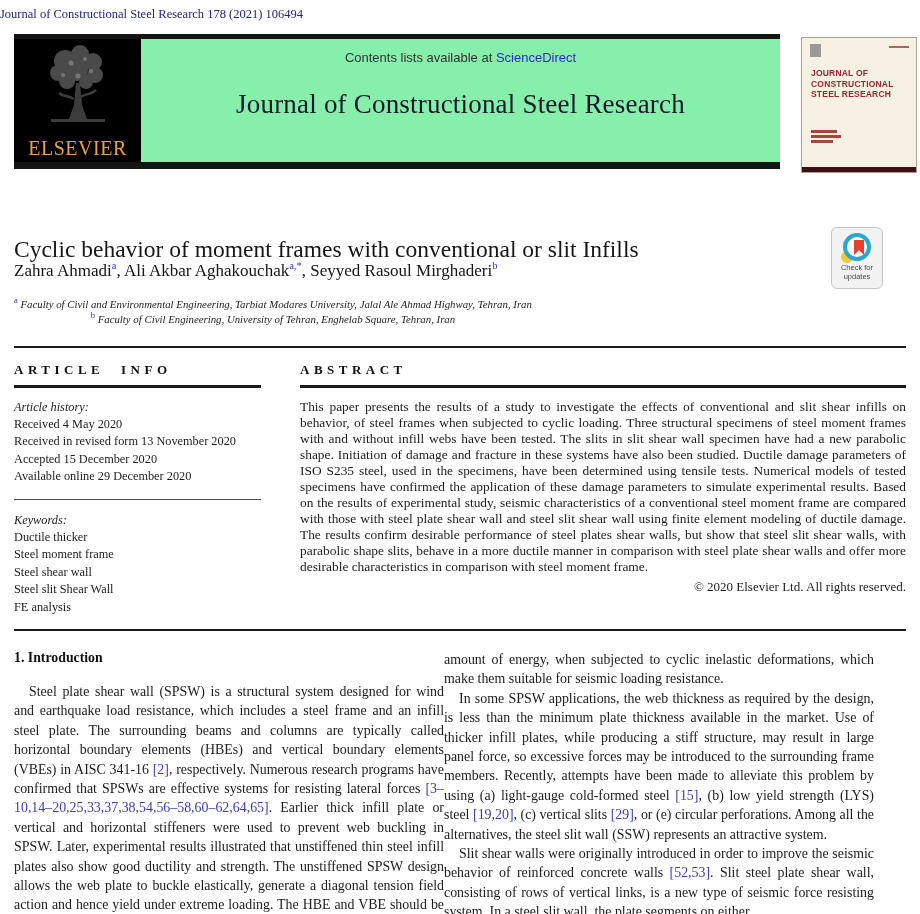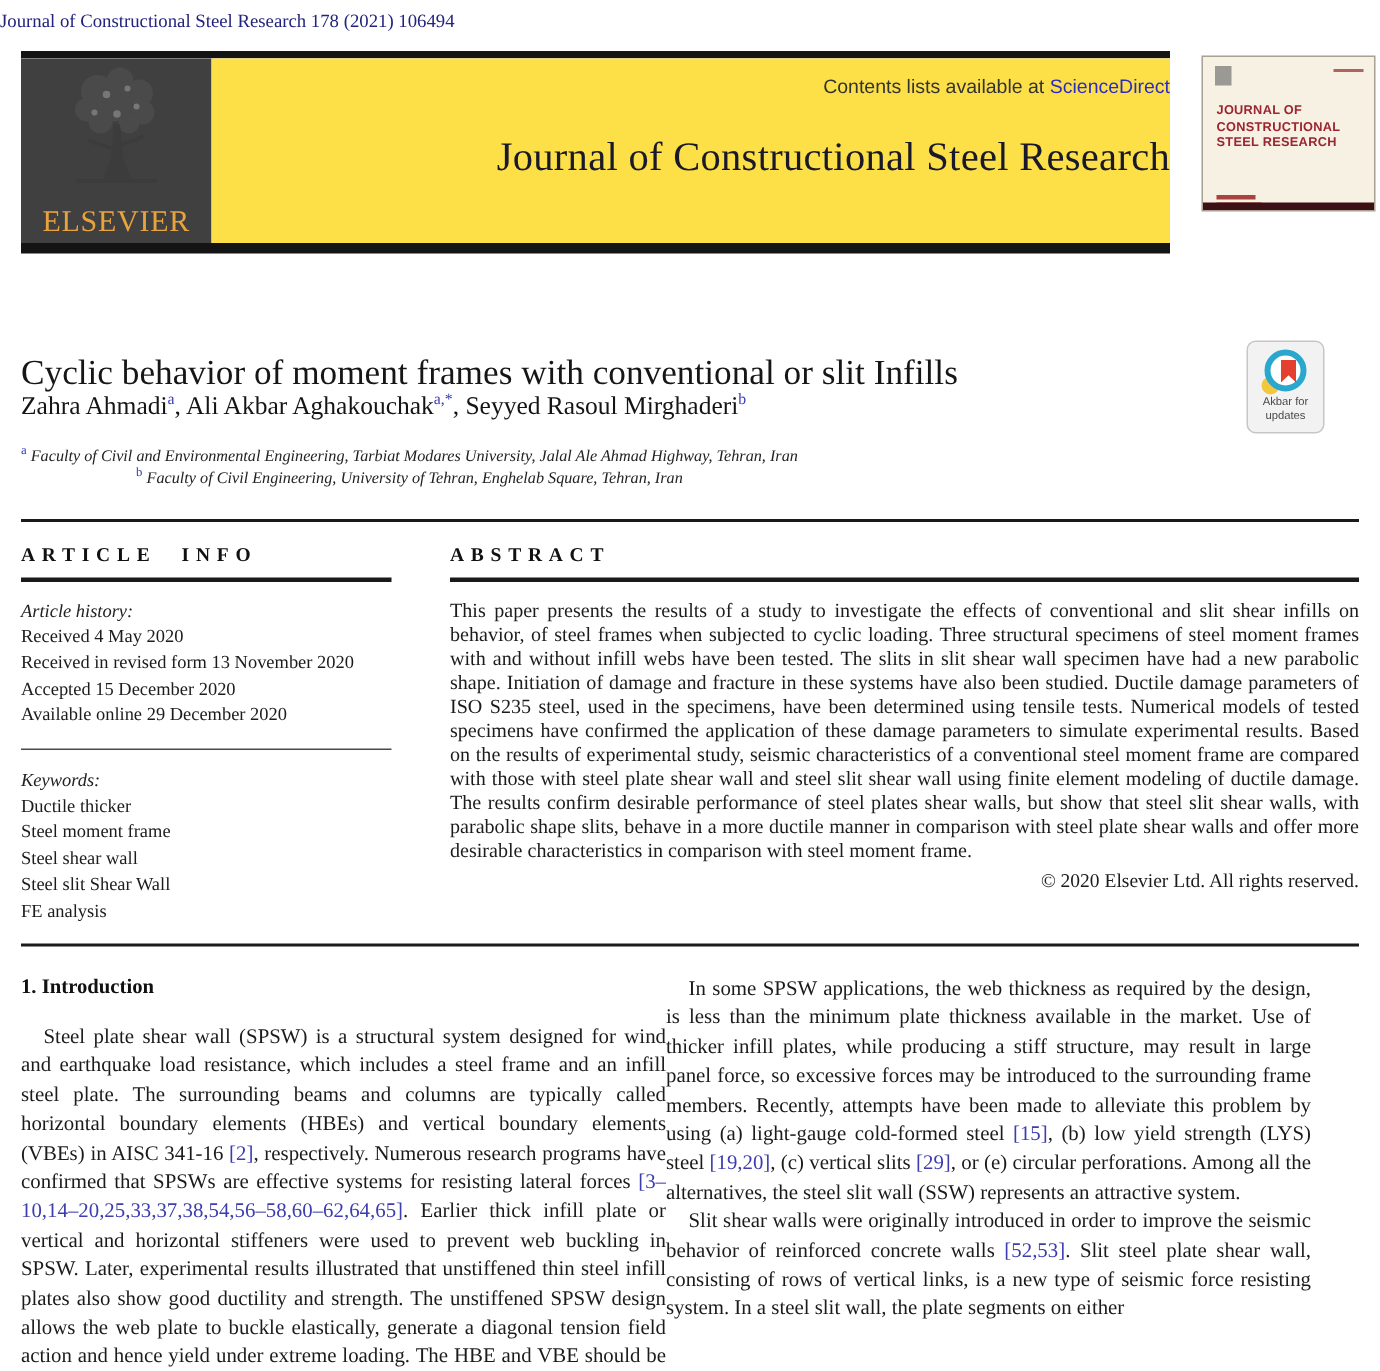--- a/index.html
+++ b/index.html
@@ -14,41 +14,41 @@
   .citation {
     position:absolute; top:7px; left:0; width:100%;
     text-align:left; font-size:12.5px; color:#23237e;
   }
 
   
   .masthead { position:absolute; left:14px; top:34px; width:766px; }
   .bar-top { height:5px; background:#141414; }
   .bar-bottom { height:7px; background:#141414; }
   .mast-body { display:flex; height:123px; background:#ffffff; }
-  .logo-box { width:127px; position:relative; background:#404040; }
+  .logo-box { width:127px; position:relative; background:#000000; }
   .logo-tree { display:block; margin:4px auto 0 auto; }
   .elsevier-label {
     position:absolute; bottom:2px; left:50%; transform:translateX(-50%);
     font-size:20px; color:#e8a33e; letter-spacing:0.5px; white-space:nowrap;
   }
   .banner {
-    flex:1; background:#fde047; position:relative; text-align:right;
+    flex:1; background:#86efac; position:relative; text-align:center;
   }
   .contents-line {
     padding-top:11px; font-family:"Liberation Sans","DejaVu Sans",sans-serif;
     font-size:13px; color:#333333;
   }
   .sciencedirect-link { color:#2b2bc4; text-decoration:none; cursor:pointer; }
   .banner-title {
     margin-top:24px; font-size:27px; color:#19192b; letter-spacing:0.2px;
   }
 
   
   .cover {
-    position:absolute; left:801px; top:37px; width:116px; height:104px;
+    position:absolute; left:801px; top:37px; width:116px; height:136px;
     background:#f6f1e2; border:1px solid #a9a294; overflow:hidden;
   }
   .cover-logo { position:absolute; left:8px; top:6px; width:11px; height:13px;
     background:#8a8a86; opacity:0.85; }
   .cover-issn { position:absolute; right:7px; top:8px; width:20px; height:2px;
     background:#b0635f; }
   .cover-title {
     position:absolute; left:9px; top:30px;
     font-family:"Liberation Sans","DejaVu Sans",sans-serif;
     font-weight:bold; font-size:8.5px; line-height:10.5px; color:#9b2531;
@@ -187,21 +187,21 @@
   <h1 class="article-title">Cyclic behavior of moment frames with conventional or slit Infills</h1>
 
   <div class="updates-badge">
     <div class="badge-circle-wrap">
       <div class="badge-yellow"></div>
       <div class="badge-circle">
         <div class="badge-bookmark"></div>
       </div>
     </div>
     <div class="badge-text">
-      <div>Akbar for</div>
+      <div>Check for</div>
       <div>updates</div>
     </div>
   </div>
 
   <div class="authors">
     <span>Zahra Ahmadi</span><sup>a</sup><span>, </span><span>Ali Akbar Aghakouchak</span><sup>a,*</sup><span>, </span><span>Seyyed Rasoul Mirghaderi</span><sup>b</sup>
   </div>
 
   <div class="affiliations">
     <div class="affil"><sup>a</sup><span> Faculty of Civil and Environmental Engineering, Tarbiat Modares University, Jalal Ale Ahmad Highway, Tehran, Iran</span></div>
@@ -236,18 +236,19 @@
   </div>
 
   <div class="rule2"></div>
 
   <div class="body-cols">
     <div class="col col-left">
       <div class="intro-heading">1. Introduction</div>
       <p class="body-par first-par indent"><span>Steel plate shear wall (SPSW) is a structural system designed for wind and earthquake load resistance, which includes a steel frame and an infill steel plate. The surrounding beams and columns are typically called horizontal boundary elements (HBEs) and vertical boundary elements (VBEs) in AISC 341-16 </span><span class="ref">[2]</span><span>, respectively. Numerous research programs have confirmed that SPSWs are effective systems for resisting lateral forces </span><span class="ref">[3–10,14–20,25,33,37,38,54,56–58,60–62,64,65]</span><span>. Earlier thick infill plate or vertical and horizontal stiffeners were used to prevent web buckling in SPSW. Later, experimental results illustrated that unstiffened thin steel infill plates also show good ductility and strength. The unstiffened SPSW design allows the web plate to buckle elastically, generate a diagonal tension field action and hence yield under extreme loading. The HBE and VBE should be strong enough to resist the devel-</span></p>
     </div>
     <div class="col">
+      <p class="body-par"><span>amount of energy, when subjected to cyclic inelastic deformations, which make them suitable for seismic loading resistance.</span></p>
       <p class="body-par indent"><span>In some SPSW applications, the web thickness as required by the design, is less than the minimum plate thickness available in the market. Use of thicker infill plates, while producing a stiff structure, may result in large panel force, so excessive forces may be introduced to the surrounding frame members. Recently, attempts have been made to alleviate this problem by using (a) light-gauge cold-formed steel </span><span class="ref">[15]</span><span>, (b) low yield strength (LYS) steel </span><span class="ref">[19,20]</span><span>, (c) vertical slits </span><span class="ref">[29]</span><span>, or (e) circular perforations. Among all the alternatives, the steel slit wall (SSW) represents an attractive system.</span></p>
       <p class="body-par indent"><span>Slit shear walls were originally introduced in order to improve the seismic behavior of reinforced concrete walls </span><span class="ref">[52,53]</span><span>. Slit steel plate shear wall, consisting of rows of vertical links, is a new type of seismic force resisting system. In a steel slit wall, the plate segments on either</span></p>
     </div>
   </div>
 
 </div>
 
 </body></html>

